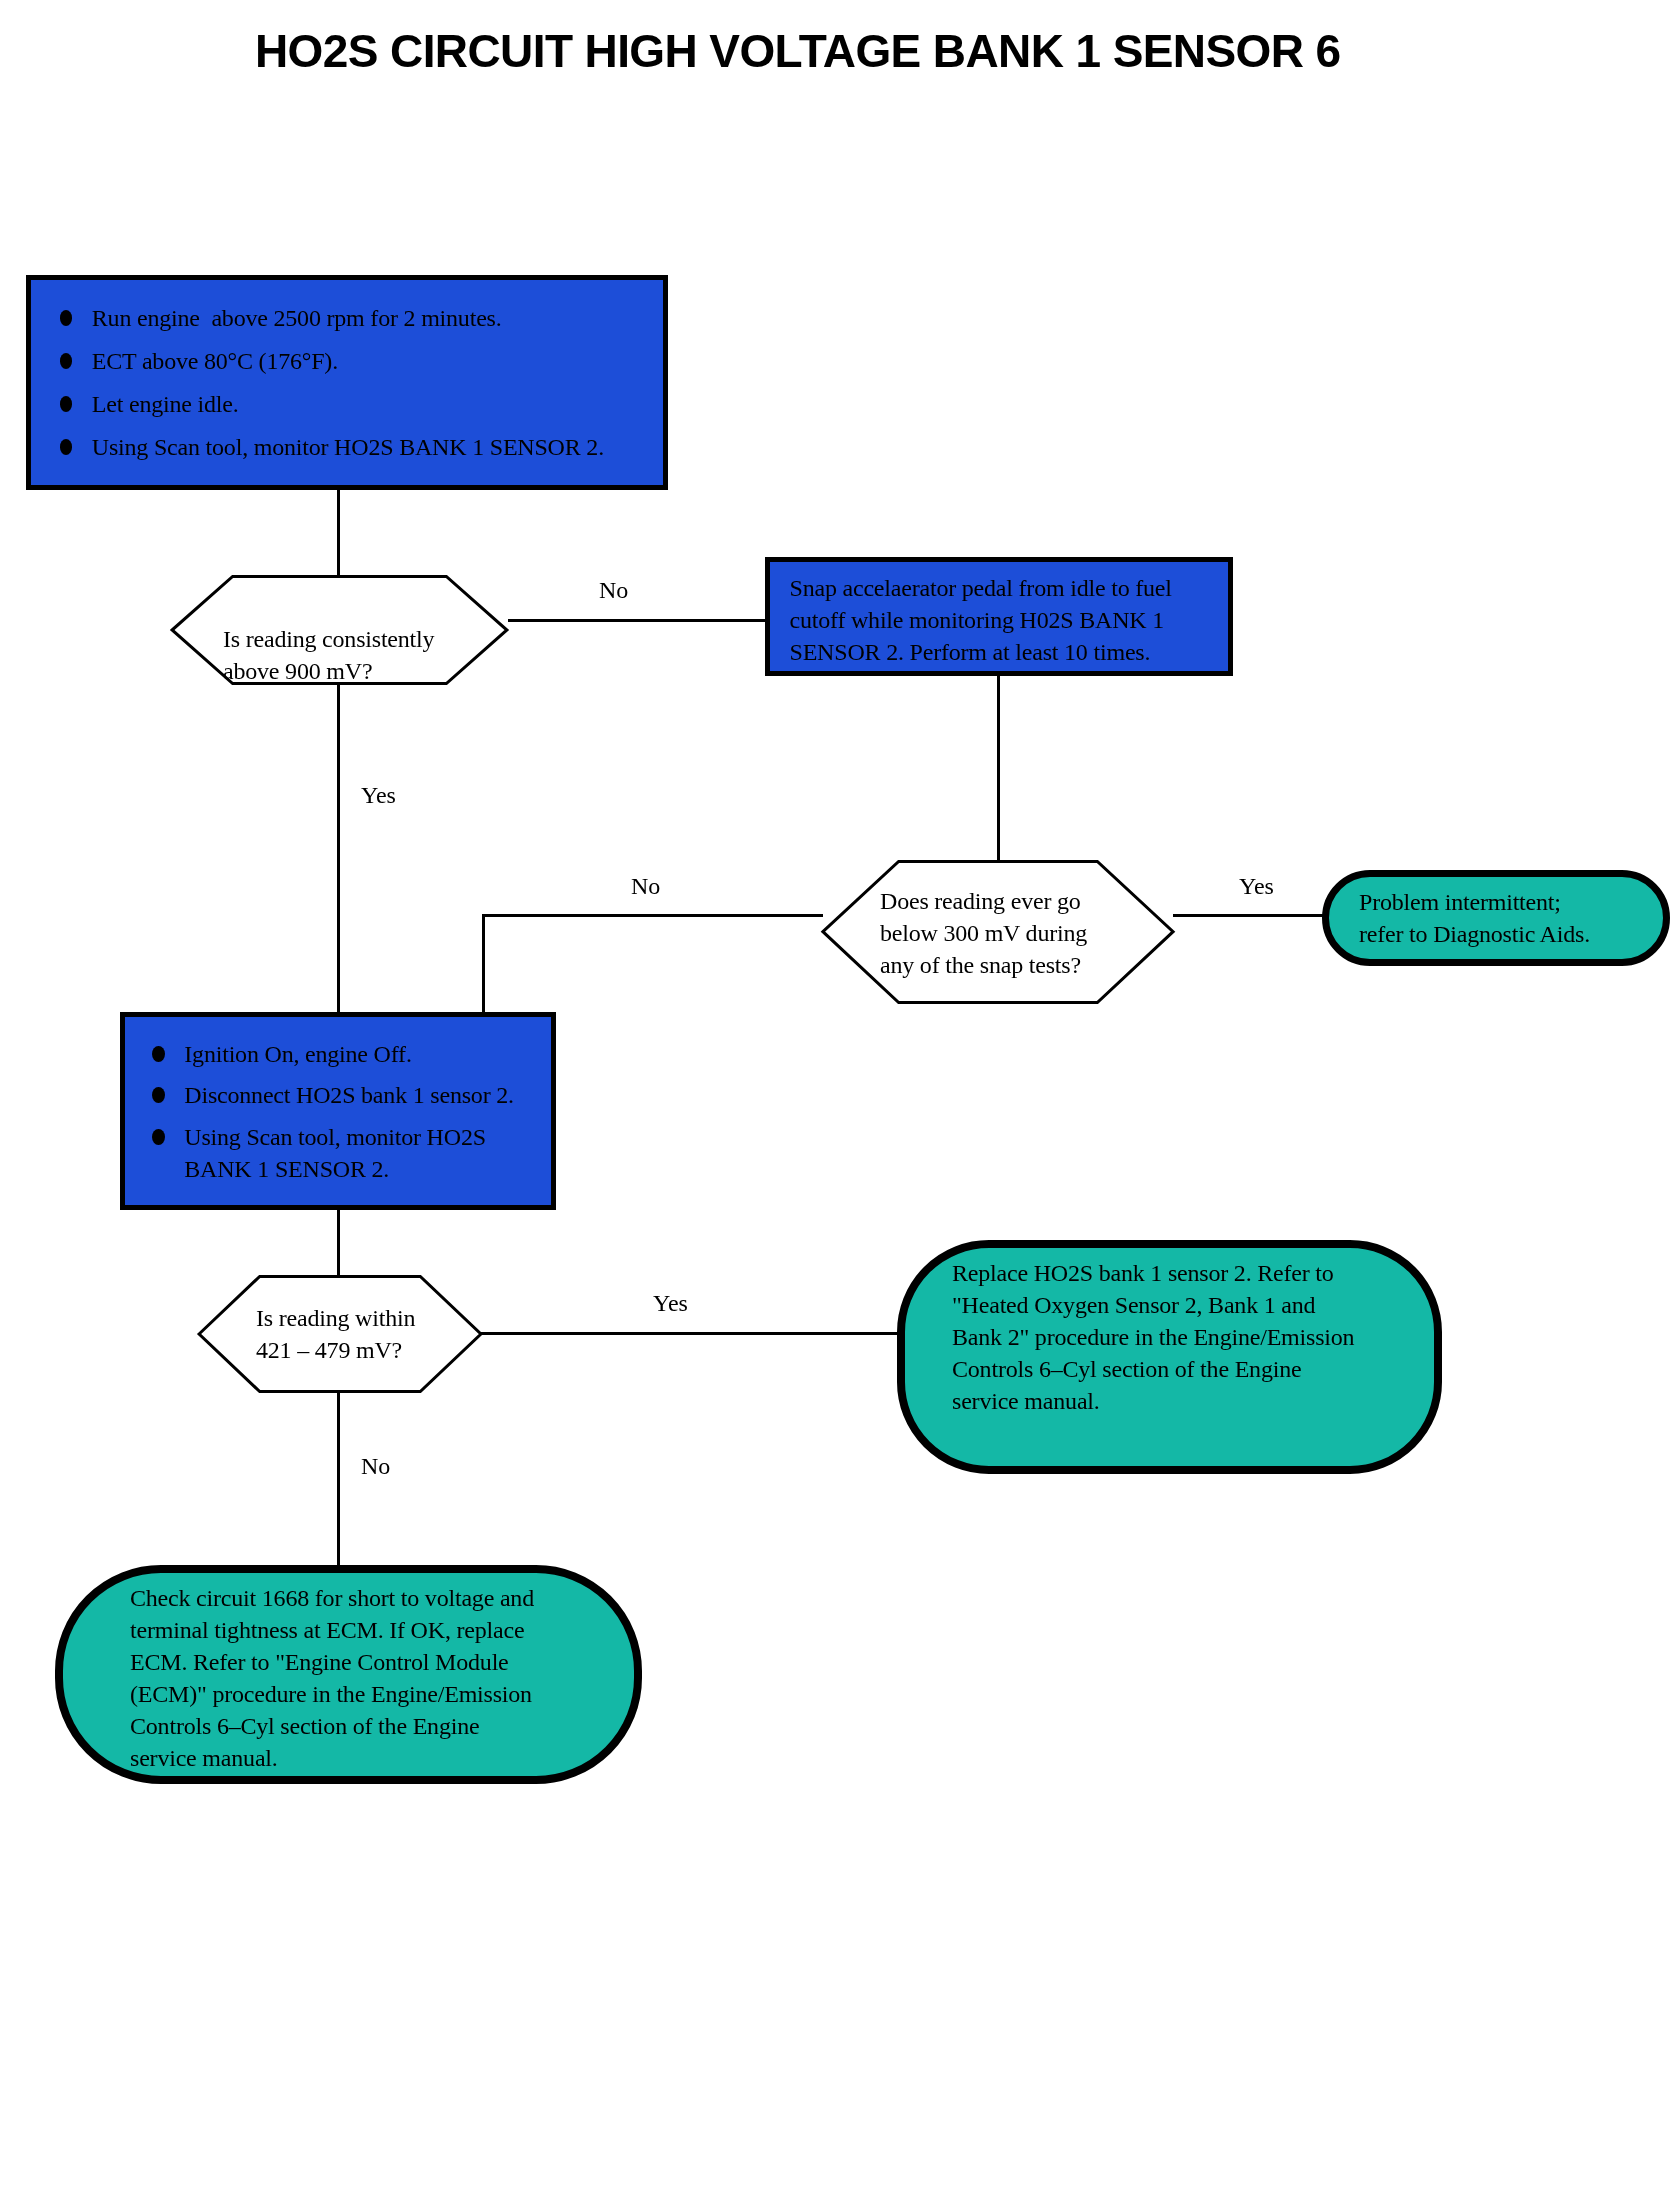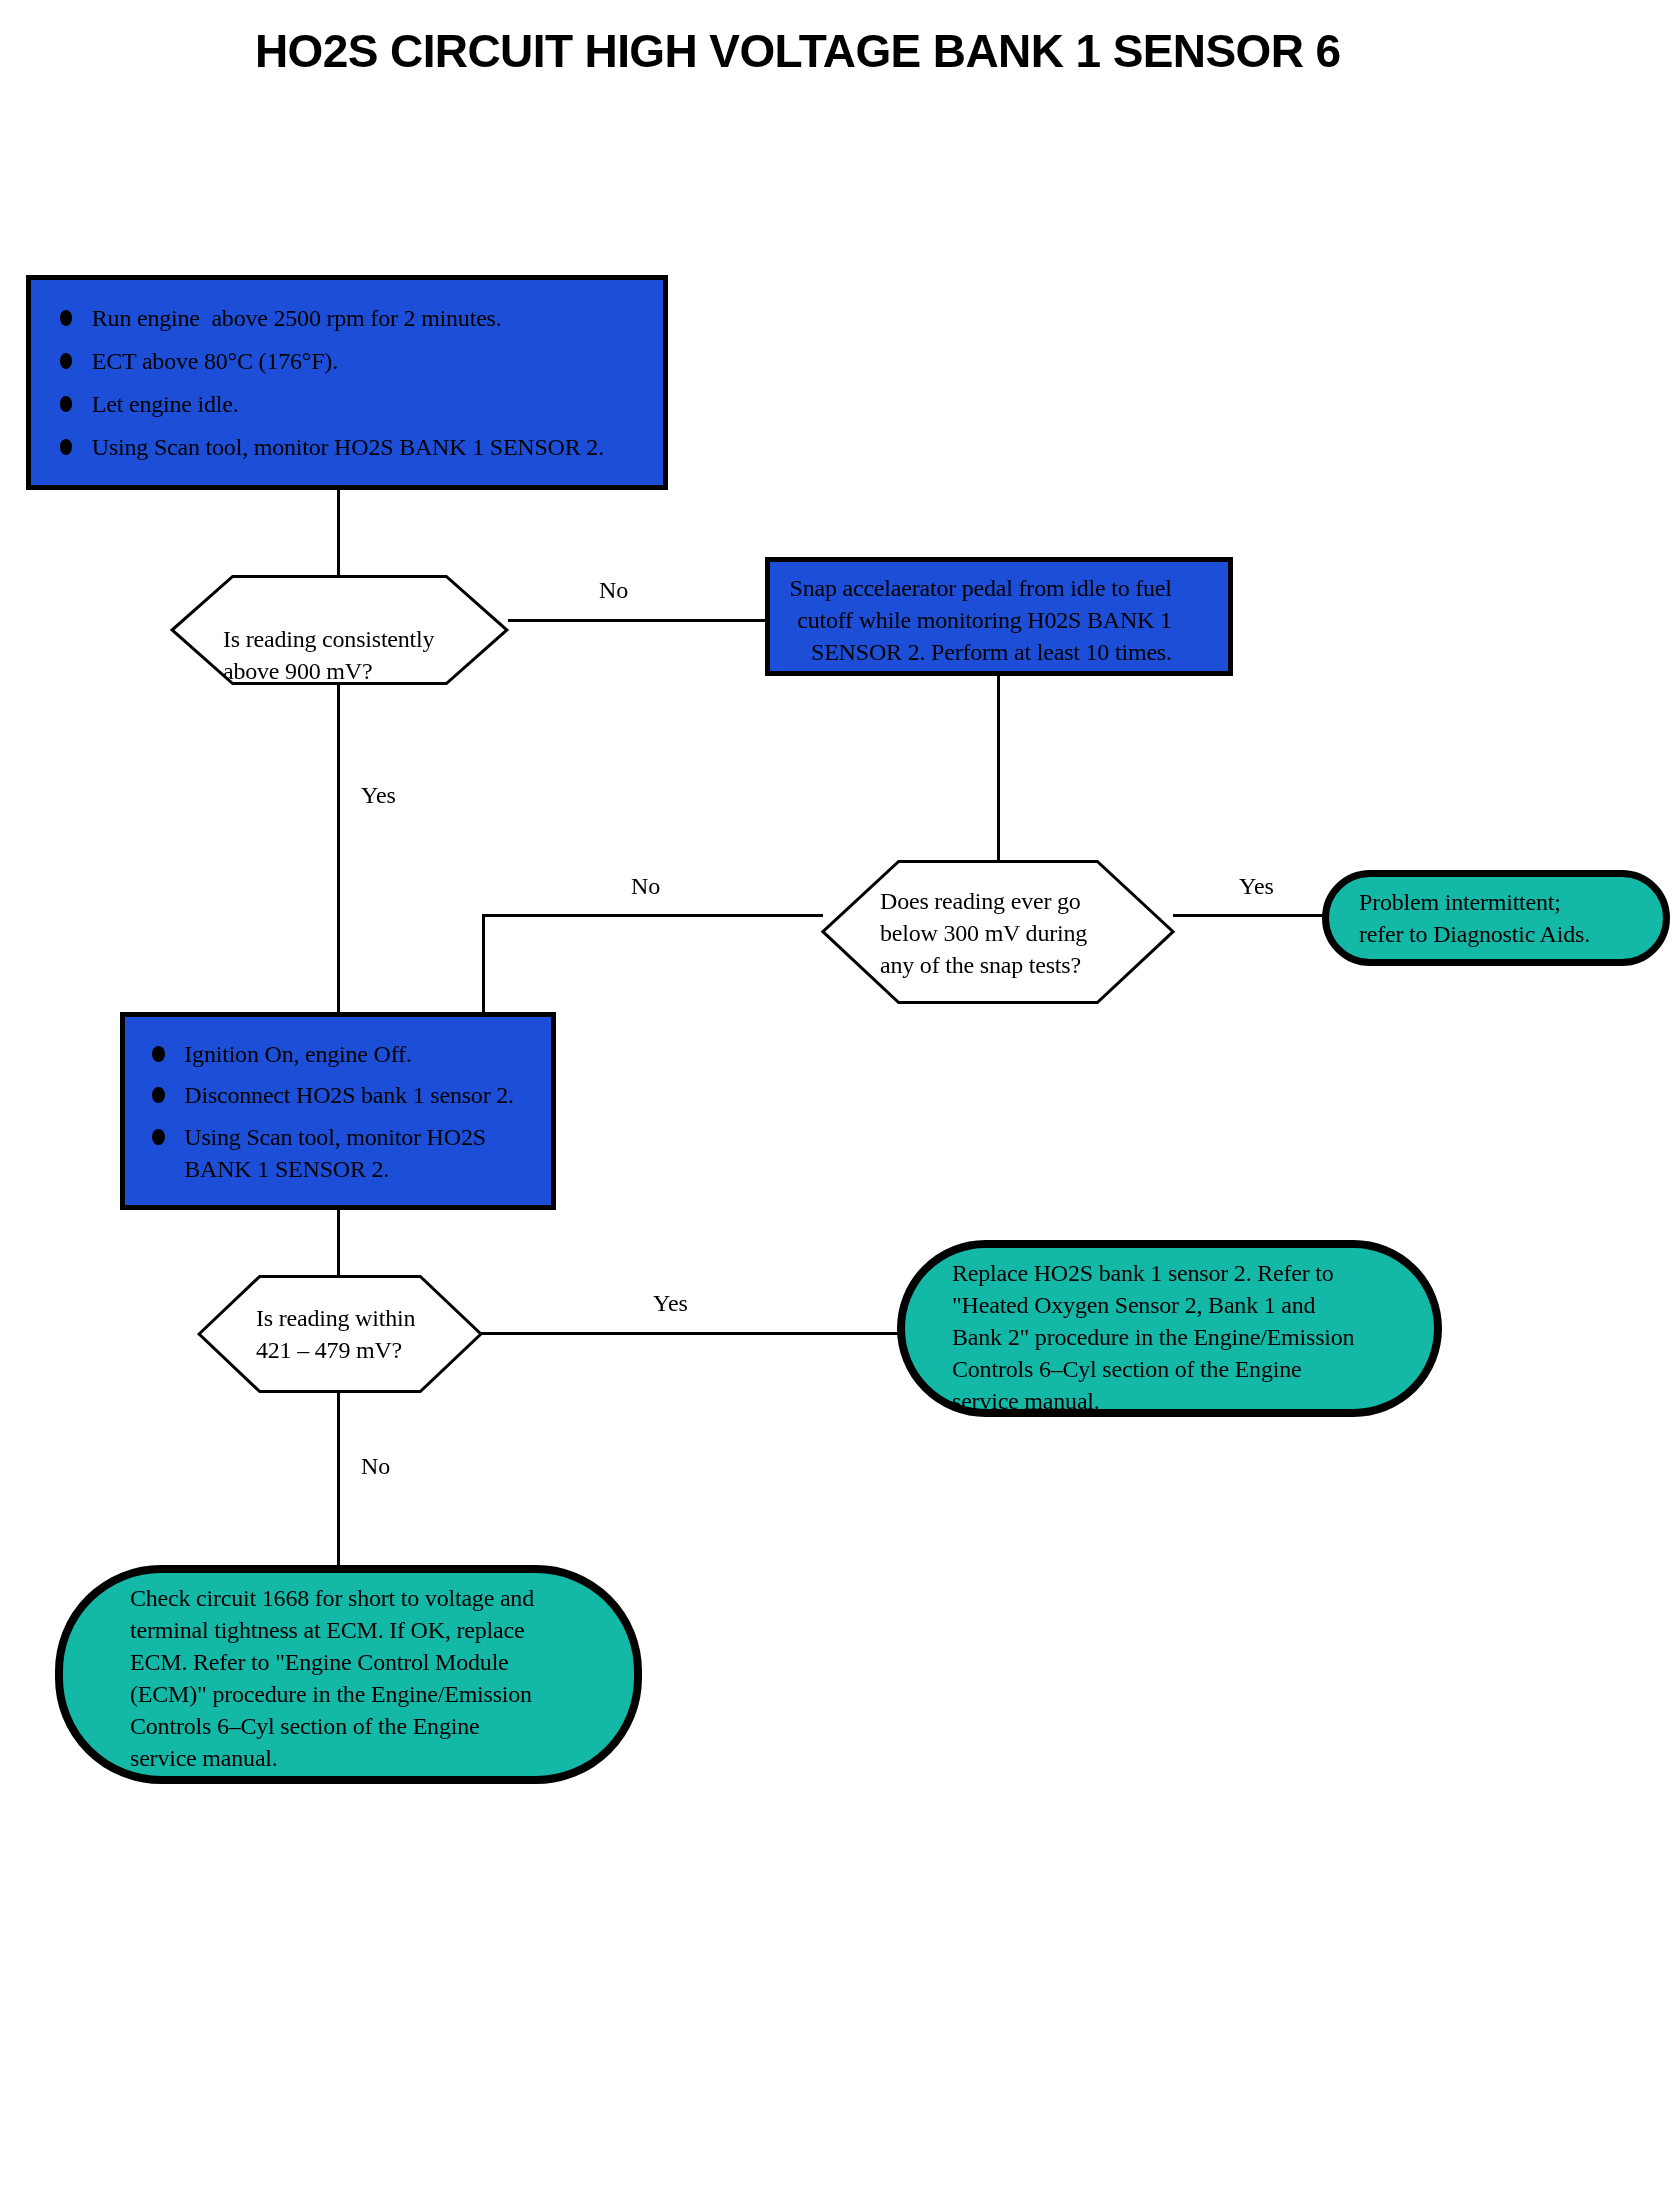--- a/index.html
+++ b/index.html
@@ -124,21 +124,21 @@
   </div>
 
   <div class="hexwrap" style="left:171px; top:576px; width:336px; height:108px;">
     <svg width="341" height="112" viewBox="-4 -4 561 185">
       <polygon points="0,88.5 100,0 453,0 553,88.5 453,177 100,177" fill="#ffffff" stroke="#000000" stroke-width="5"></polygon>
     </svg>
     <div class="nodetext" style="left:52px; top:21px;margin-top:26px;">Is reading consistently
 above 900 mV?</div>
   </div>
 
-  <div class="rect" style="left:765px; top:557px; width:468px; height:119px;text-align:right;">
+  <div class="rect" style="left:765px; top:557px; width:468px; height:119px;">
     <div class="nodetext" style="left:19.5px; top:9.7px;">Snap accelaerator pedal from idle to fuel
 cutoff while monitoring H02S BANK 1
 SENSOR 2. Perform at least 10 times.</div>
   </div>
 
   <div class="hexwrap" style="left:822px; top:861px; width:351px; height:142px;">
     <svg width="356" height="146" viewBox="-4 -4 586 241">
       <polygon points="0,116 125,0 453,0 578,116 453,233 125,233" fill="#ffffff" stroke="#000000" stroke-width="5"></polygon>
     </svg>
     <div class="nodetext" style="left:58px; top:24px;">Does reading ever go
@@ -170,21 +170,21 @@
   </div>
 
   <div class="hexwrap" style="left:198px; top:1276px; width:283px; height:115px;">
     <svg width="288" height="120" viewBox="-4 -4 473 198">
       <polygon points="0,95 100,0 365,0 465,95 365,190 100,190" fill="#ffffff" stroke="#000000" stroke-width="5"></polygon>
     </svg>
     <div class="nodetext" style="left:58px; top:25.5px;">Is reading within
 421 – 479 mV?</div>
   </div>
 
-  <div class="stadium" style="left:897px; top:1240px; width:545px; height:177px; border-radius:92px;">
+  <div class="stadium" style="left:897px; top:1240px; width:545px; height:234px; border-radius:92px;">
     <div class="nodetext" style="left:47px; top:8.5px;">Replace HO2S bank 1 sensor 2. Refer to
 "Heated Oxygen Sensor 2, Bank 1 and
 Bank 2" procedure in the Engine/Emission
 Controls 6–Cyl section of the Engine
 service manual.</div>
   </div>
 
   <div class="stadium" style="left:55px; top:1565px; width:587px; height:219px; border-radius:106px;">
     <div class="nodetext" style="left:67px; top:9px;">Check circuit 1668 for short to voltage and
 terminal tightness at ECM. If OK, replace

